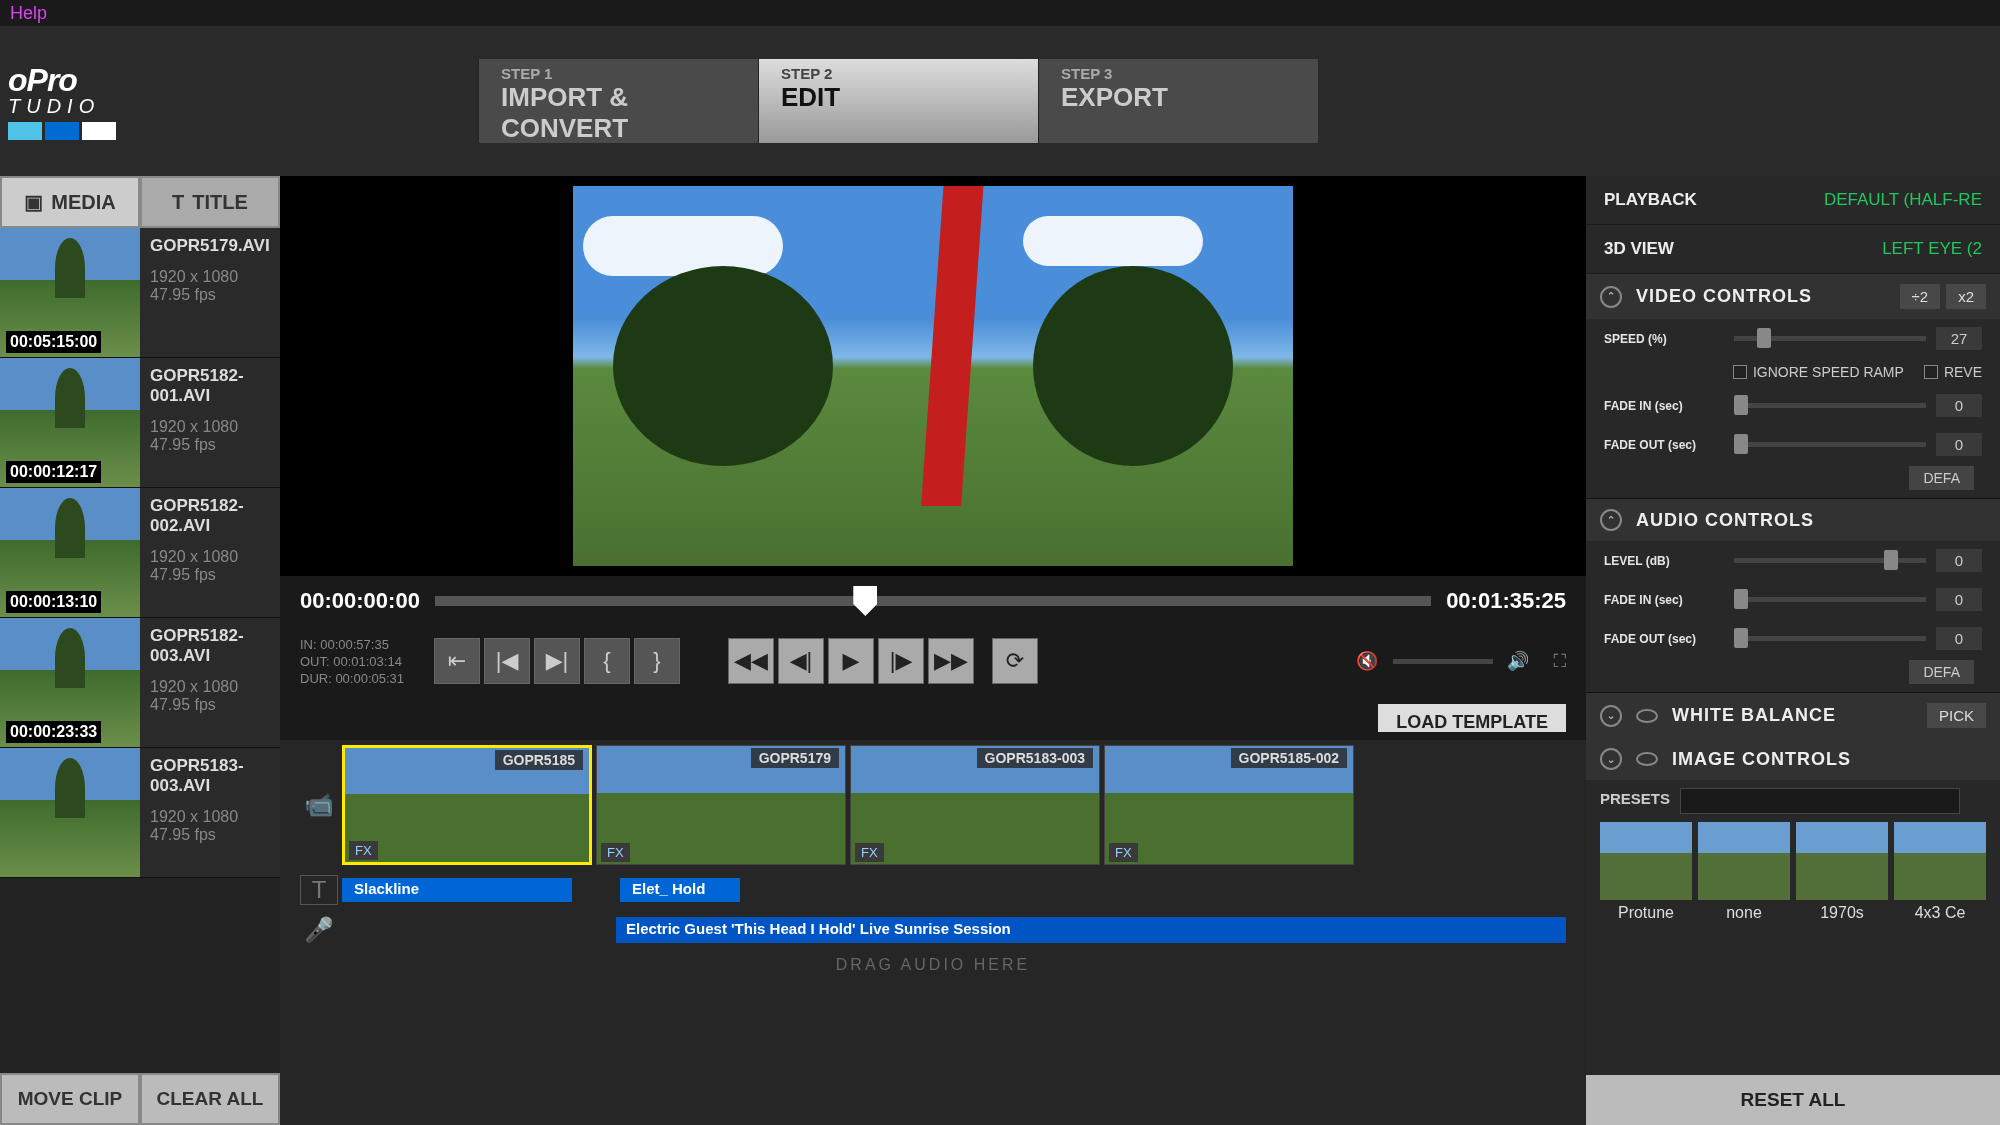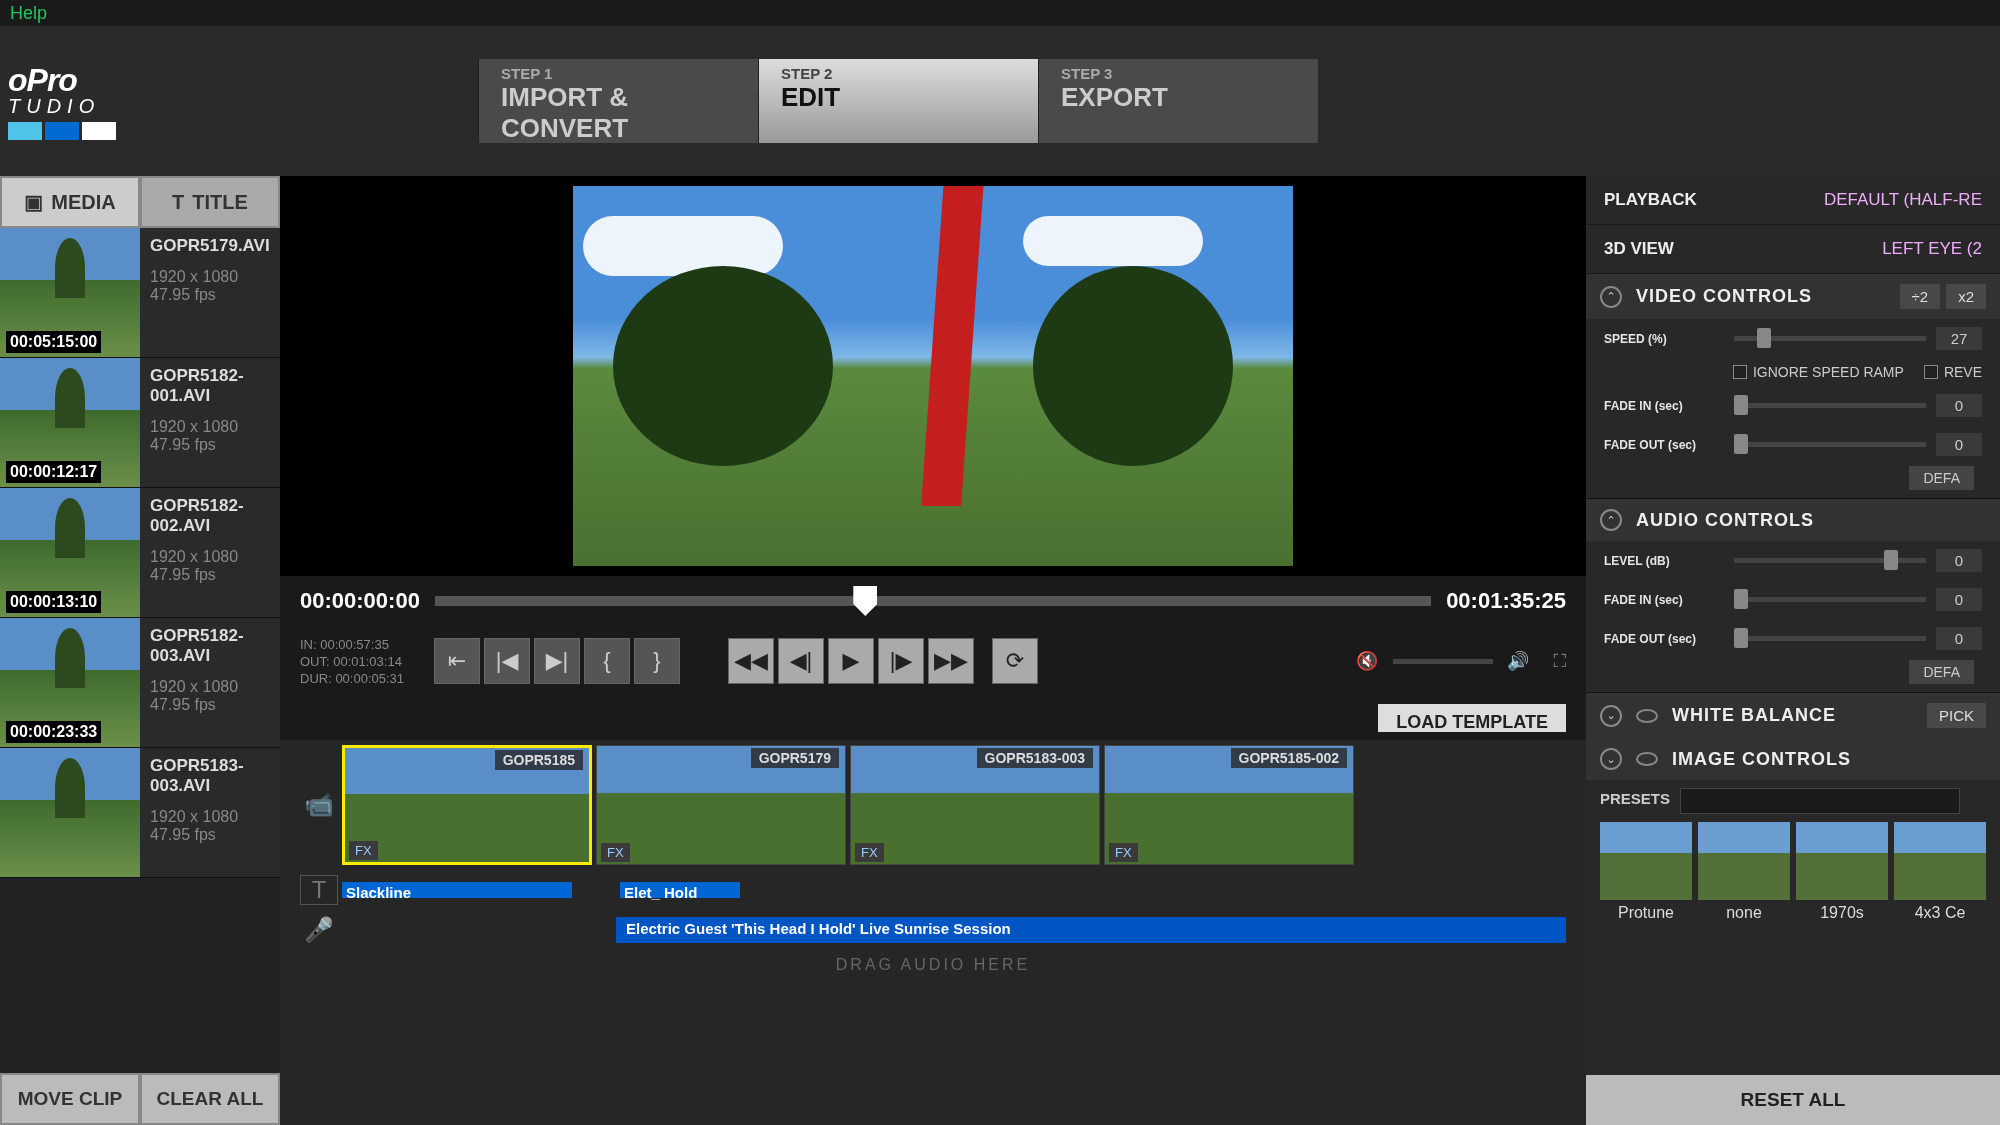--- a/index.html
+++ b/index.html
@@ -1,17 +1,17 @@
 <!DOCTYPE html>
 <html><head>
 <meta charset="utf-8">
 <style>
 * { margin:0; padding:0; box-sizing:border-box; font-family:Arial,Helvetica,sans-serif; }
 body { background:#2a2a2a; color:#ccc; width:2000px; height:1125px; overflow:hidden; font-size:18px; }
-.menubar { height:26px; padding:3px 10px; font-size:18px; color:#22c55e; background:#1a1a1a; }
+.menubar { height:26px; padding:3px 10px; font-size:18px; color:#d946ef; background:#1a1a1a; }
 .topbar { height:150px; display:flex; align-items:center; }
 .logo { width:150px; margin-left:8px; }
 .logo-txt { font-size:32px; font-weight:bold; font-style:italic; color:#fff; letter-spacing:-1px;}
 .logo-txt small{font-size:20px;letter-spacing:6px;font-weight:normal;display:block;margin-top:-4px;}
 .logo-sq{display:flex;gap:3px;margin-top:4px;}
 .sq{width:34px;height:18px;}
 .c1{background:#4fc3e8;} .c2{background:#006bd1;} .c3{background:#fff;}
 .steps{display:flex;margin-left:320px;}
 .step{width:280px;height:84px;background:#4a4a4a;padding:6px 22px;border-left:1px solid #222;}
 .step.active{background:linear-gradient(#ddd,#999);color:#222;}
@@ -55,27 +55,27 @@
 .tlhead{height:44px;display:flex;justify-content:flex-end;padding:8px 20px;}
 .ltbtn{background:#ddd;color:#222;padding:8px 18px;font-weight:bold;font-size:18px;}
 .timeline{flex:1;background:#262626;padding:0 20px;}
 .tlrow{display:flex;align-items:center;height:130px;gap:4px;}
 .tlicon{width:38px;color:#777;font-size:24px;text-align:center;}
 .tlclip{width:250px;height:120px;position:relative;background:linear-gradient(to bottom,#5a8ec9 40%,#4a7030 40%);border:1px solid #444;}
 .tlclip.sel{border:3px solid #ffea00;}
 .tlclip .lbl{position:absolute;top:2px;right:6px;background:rgba(40,40,40,.8);color:#ddd;font-size:14px;padding:2px 8px;font-weight:bold;}
 .tlclip .fx{position:absolute;bottom:2px;left:4px;background:#3a3a3a;color:#9aceff;font-size:13px;padding:2px 6px;}
 .tlrow2{display:flex;align-items:center;height:40px;gap:4px;}
-.ttlbar{height:16px;background:#0066d6;color:#fff;font-size:15px;padding:2px 4px;font-weight:bold;}
+.ttlbar{height:24px;background:#0066d6;color:#fff;font-size:15px;padding:2px 12px;font-weight:bold;}
 .audiobar{height:26px;background:#0055c4;color:#fff;font-size:15px;padding:3px 10px;font-weight:bold;}
 .drag{color:#666;font-size:16px;letter-spacing:3px;text-align:center;padding:6px;}
 .right{width:414px;background:#282828;display:flex;flex-direction:column;font-size:17px;}
 .rrow{display:flex;justify-content:space-between;padding:14px 18px;border-bottom:1px solid #1a1a1a;}
 .rl{font-weight:bold;color:#eee;}
-.rv{color:#f0abfc;}
+.rv{color:#22c55e;}
 .panel{border-bottom:1px solid #111;}
 .phead2{display:flex;align-items:center;padding:10px 14px;gap:14px;background:#323232;}
 .phead2 .ch{width:22px;height:22px;border:2px solid #888;border-radius:50%;display:flex;align-items:center;justify-content:center;font-size:11px;}
 .phead2 .pt{font-weight:bold;color:#eee;font-size:18px;letter-spacing:1px;}
 .spbtns{margin-left:auto;display:flex;gap:6px;}
 .spb{background:#484848;padding:4px 12px;font-size:15px;color:#ddd;}
 .prow{display:flex;align-items:center;padding:8px 18px;gap:10px;}
 .prow .pl{width:120px;font-size:12px;font-weight:bold;color:#e5e5e5;}
 .prow .sl{flex:1;height:5px;background:#444;position:relative;}
 .prow .sl .kn{position:absolute;width:14px;height:20px;background:#888;top:-8px;border-radius:2px;}

